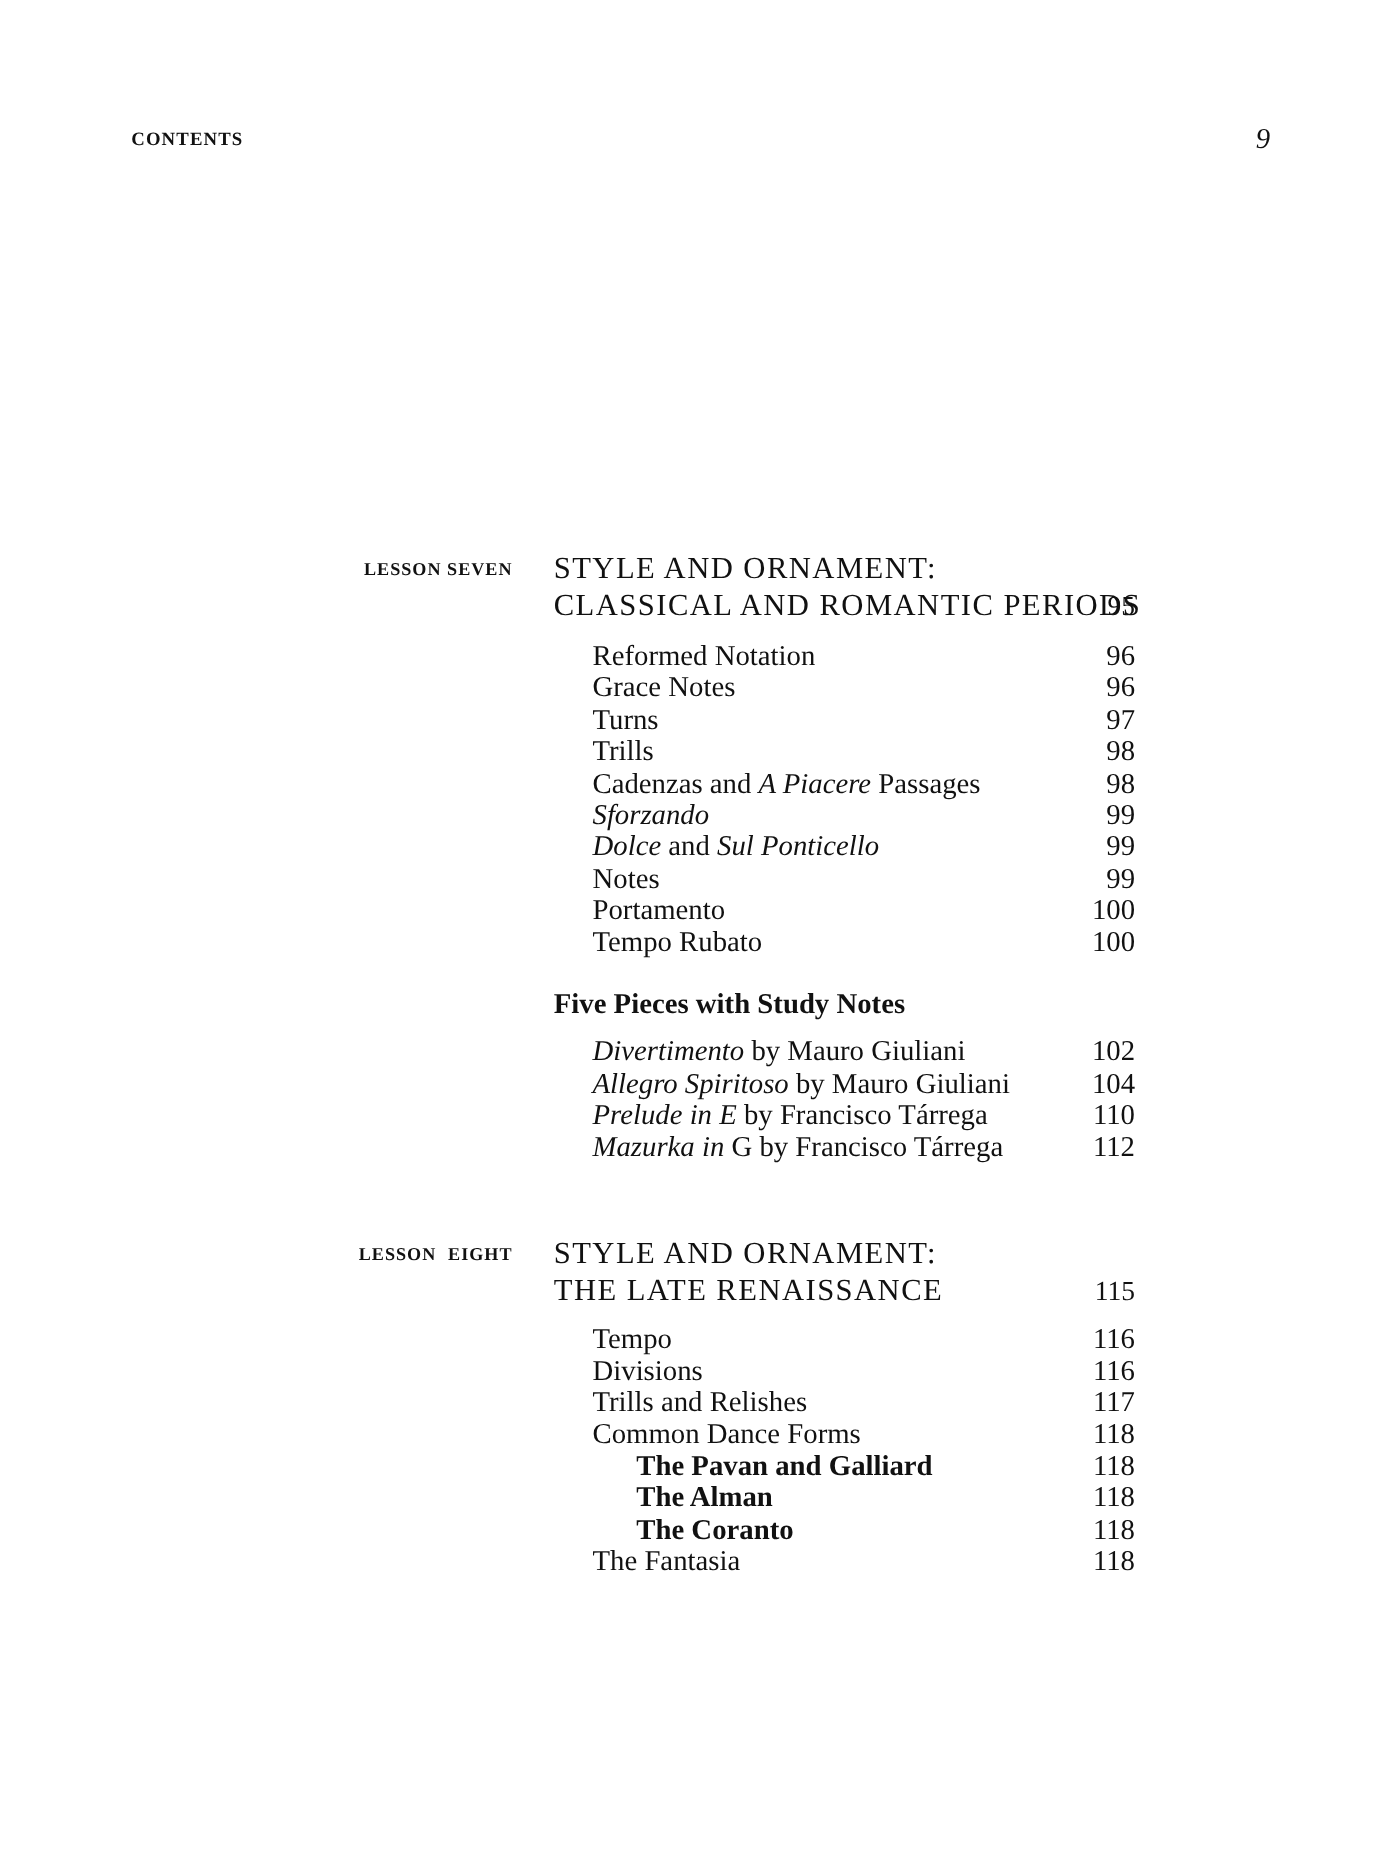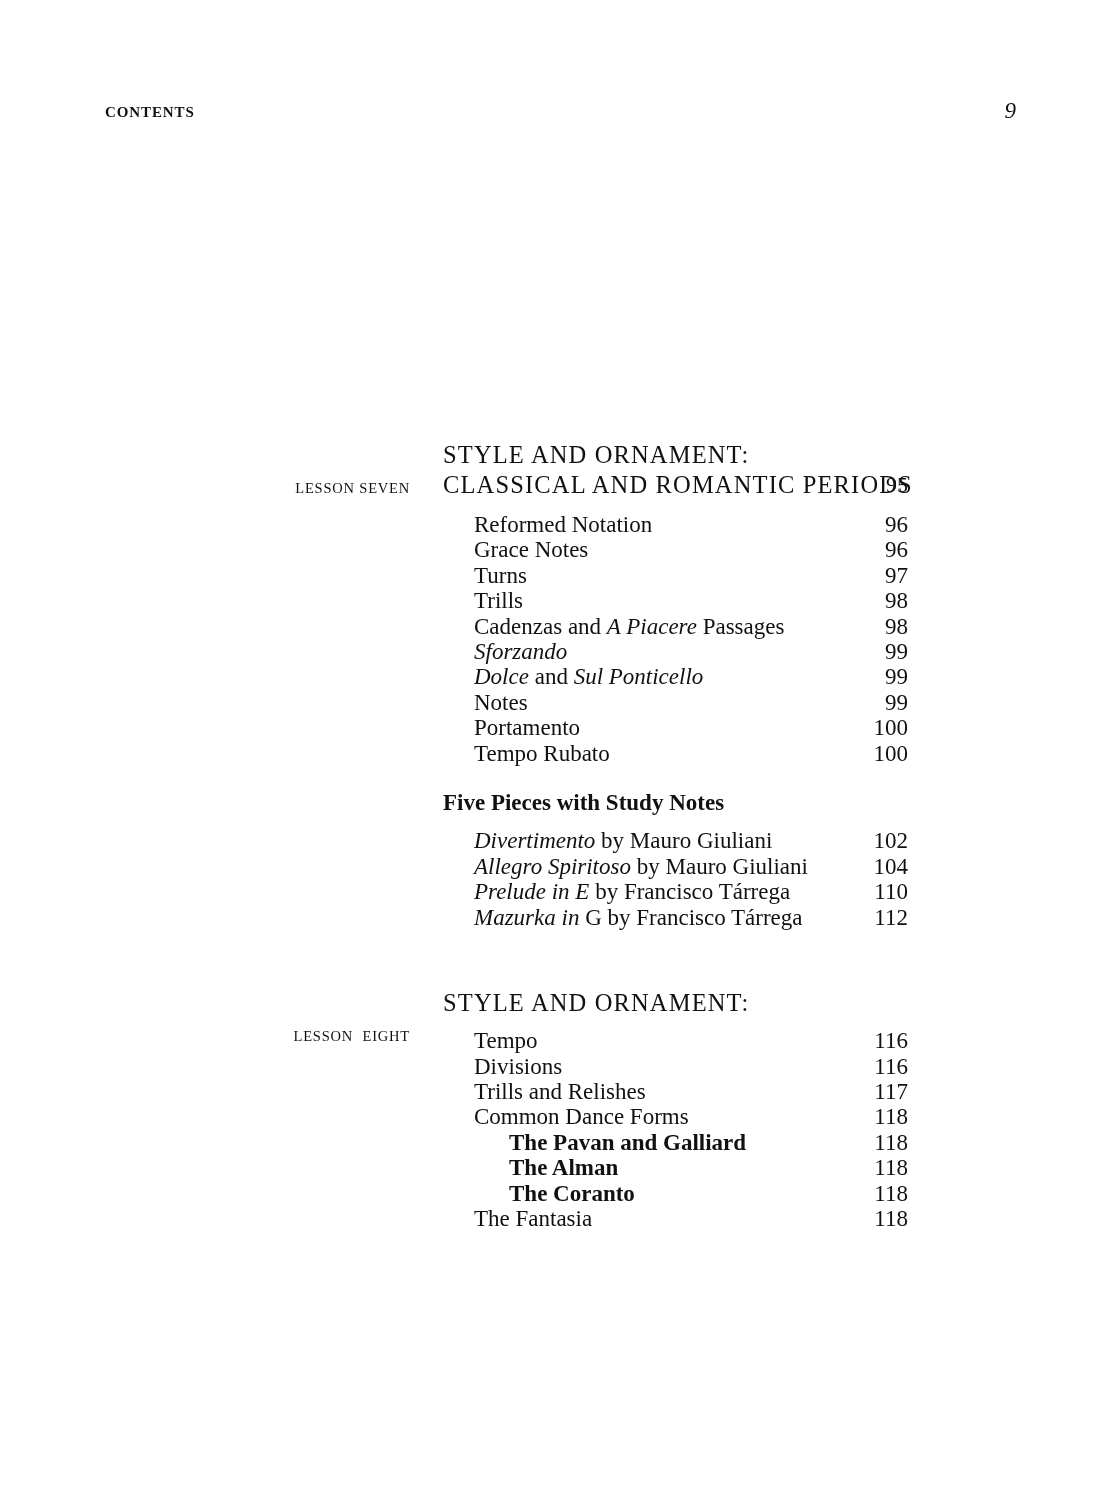--- a/index.html
+++ b/index.html
@@ -62,26 +62,25 @@
   }
 
   
   .lesson-label {
     position: absolute;
     left: 160px;
     width: 250px;
     top: 8px;
     text-align: right;
     font-size: 14.5px;
-    font-weight: 400;
+    font-weight: 700;
     letter-spacing: 0.8px;
     text-transform: uppercase;
     font-variant: small-caps;
     white-space: nowrap;
-    margin-top: 32px;
   }
   .lesson-label.wide-gap {
     word-spacing: 5px;
   }
 
   
   .lesson-title {
     position: relative;
     margin-left: 443px;
     width: 465px;
@@ -247,20 +246,24 @@
     </div>
 
     <div class="lesson-block">
 
       <div class="lesson-label wide-gap">LESSON EIGHT</div>
 
       <div class="lesson-title">
         <div class="title-line">
           <span>STYLE AND ORNAMENT:</span>
         </div>
+        <div class="title-line">
+          <span>THE LATE RENAISSANCE</span>
+          <span class="pg">115</span>
+        </div>
       </div>
 
       <div class="entries tight">
 
         <div class="entry">
           <span class="txt">Tempo</span>
           <span class="pg">116</span>
         </div>
 
         <div class="entry">

